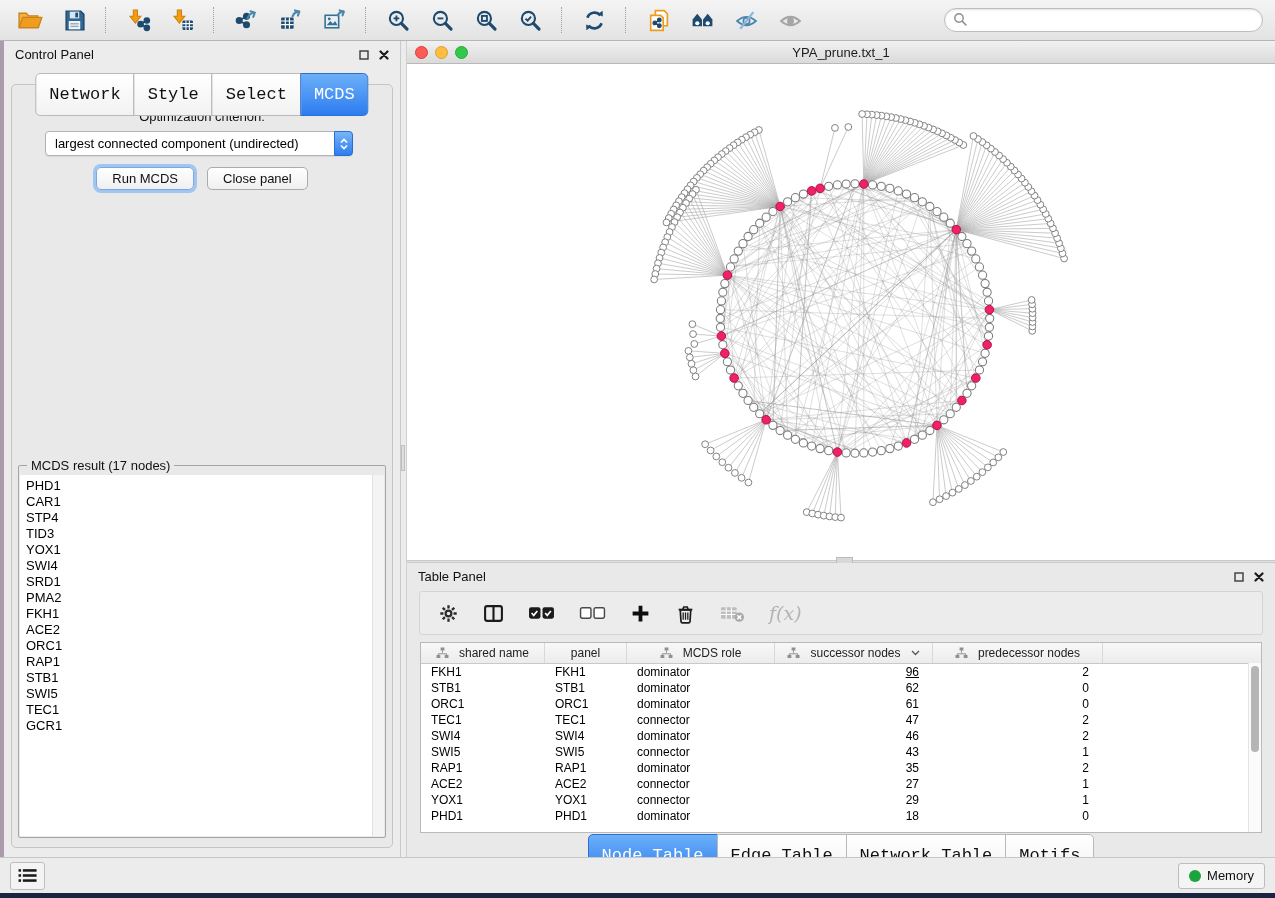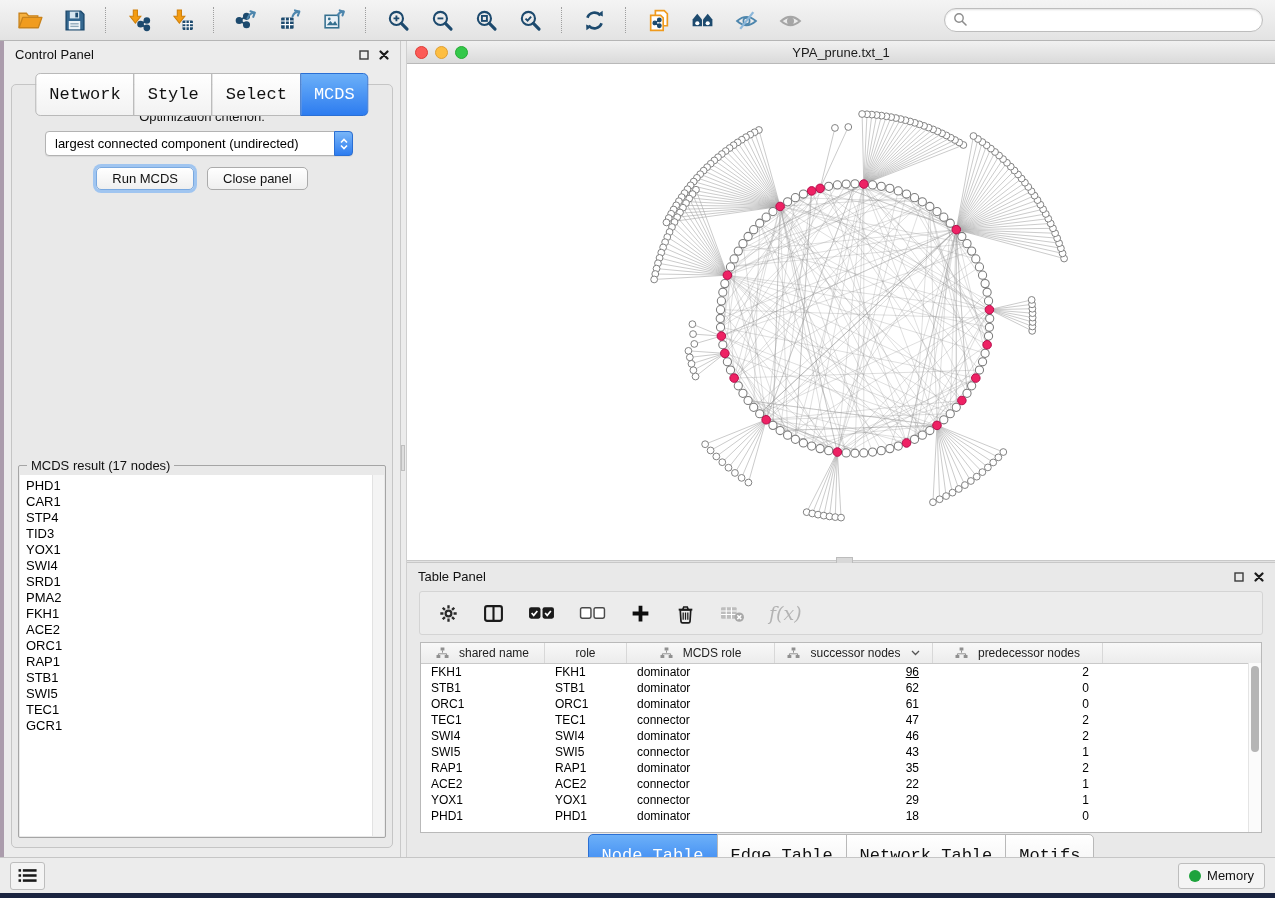--- a/index.html
+++ b/index.html
@@ -1038,21 +1038,21 @@
               <g fill="#909090">
                 <rect x="4.6" y="0.5" width="3.8" height="3"></rect>
                 <rect x="0.5" y="8" width="3.8" height="3"></rect>
                 <rect x="8.7" y="8" width="3.8" height="3"></rect>
               </g>
               <path d="M6.5 3.5 v2.2 M2.4 8 V6.8 h8.2 V8" fill="none" stroke="#909090" stroke-width="1"></path>
             </svg>
             <span class="th-label">shared name</span>
           </div>
           <div class="th" style="width: 82px;">
-            <span class="th-label">role</span>
+            <span class="th-label">panel</span>
           </div>
           <div class="th" style="width: 148px;">
             <svg viewBox="0 0 13 12" width="13" height="12">
               <g fill="#909090">
                 <rect x="4.6" y="0.5" width="3.8" height="3"></rect>
                 <rect x="0.5" y="8" width="3.8" height="3"></rect>
                 <rect x="8.7" y="8" width="3.8" height="3"></rect>
               </g>
               <path d="M6.5 3.5 v2.2 M2.4 8 V6.8 h8.2 V8" fill="none" stroke="#909090" stroke-width="1"></path>
             </svg>
@@ -1132,21 +1132,21 @@
             <div class="td" style="width: 124px;">RAP1</div>
             <div class="td" style="width: 82px;">RAP1</div>
             <div class="td" style="width: 148px;">dominator</div>
             <div class="td num" style="width: 158px;">35</div>
             <div class="td num" style="width: 170px;">2</div>
           </div>
           <div class="tr">
             <div class="td" style="width: 124px;">ACE2</div>
             <div class="td" style="width: 82px;">ACE2</div>
             <div class="td" style="width: 148px;">connector</div>
-            <div class="td num" style="width: 158px;">22</div>
+            <div class="td num" style="width: 158px;">27</div>
             <div class="td num" style="width: 170px;">1</div>
           </div>
           <div class="tr">
             <div class="td" style="width: 124px;">YOX1</div>
             <div class="td" style="width: 82px;">YOX1</div>
             <div class="td" style="width: 148px;">connector</div>
             <div class="td num" style="width: 158px;">29</div>
             <div class="td num" style="width: 170px;">1</div>
           </div>
           <div class="tr">

